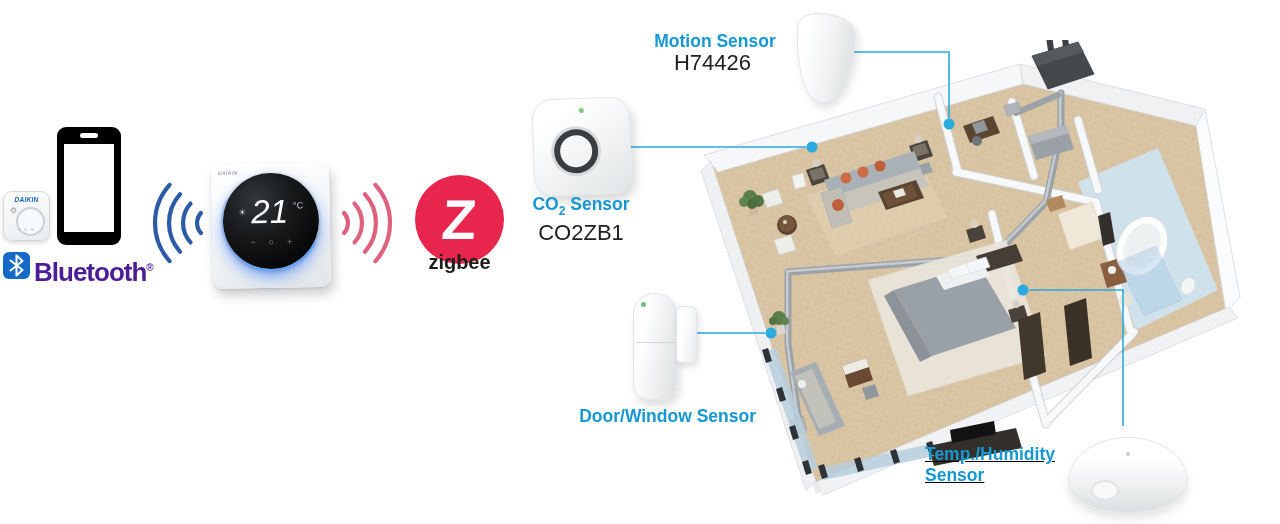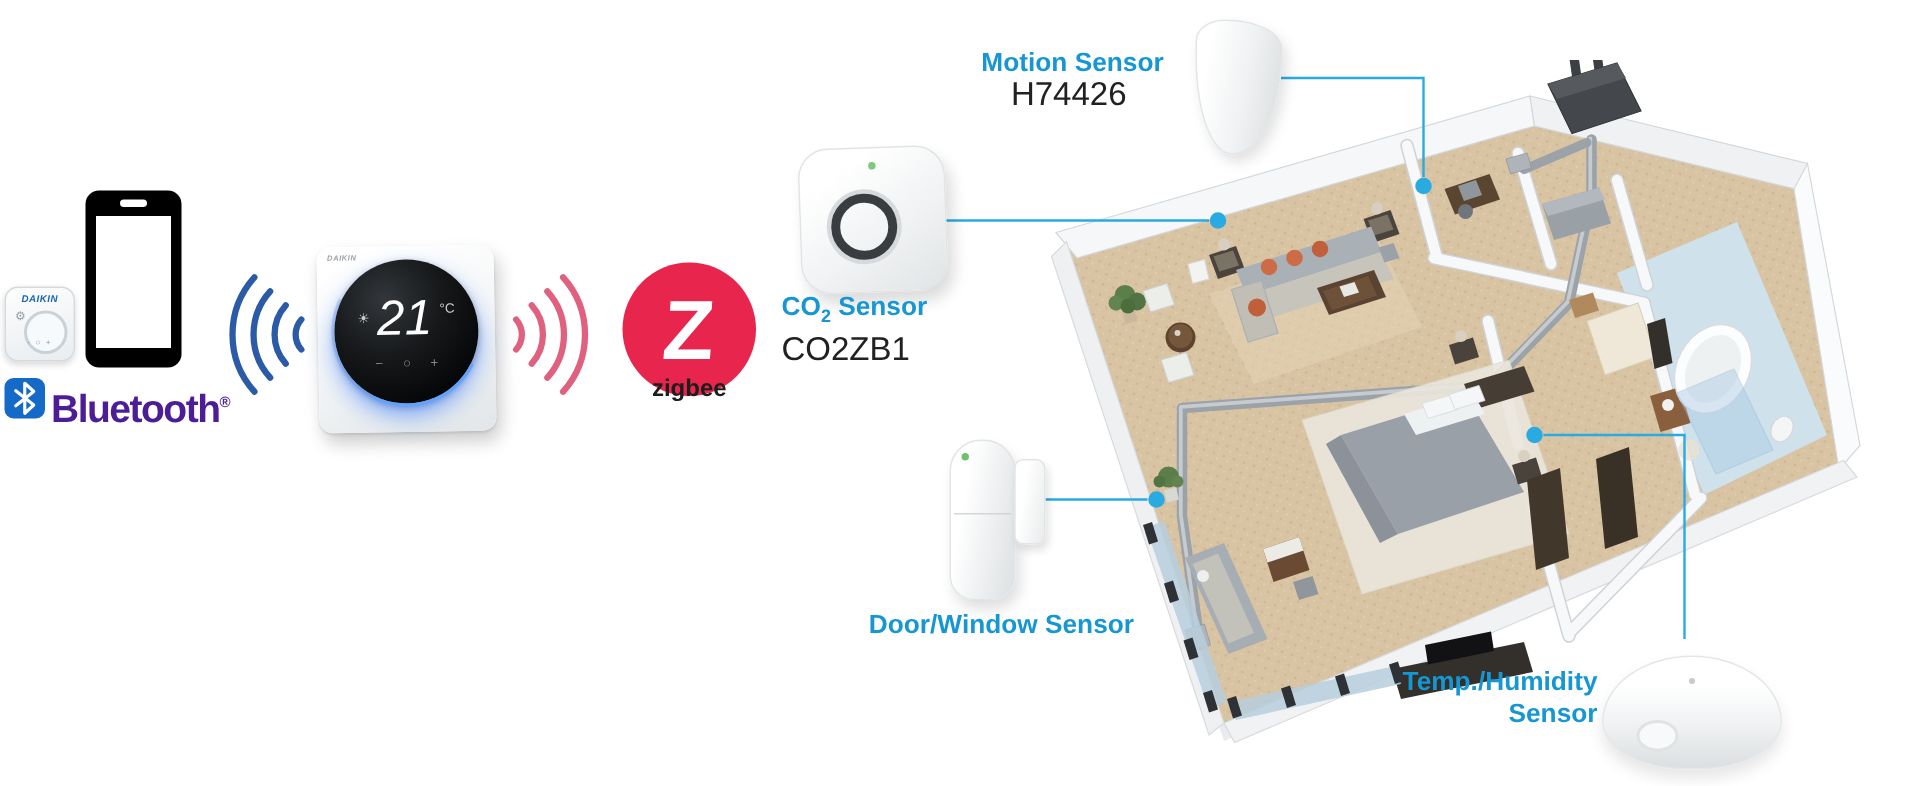--- a/index.html
+++ b/index.html
@@ -47,32 +47,32 @@
   .thermo .row{display:flex;align-items:center;gap:5px;}
   .thermo .sun{font-size:9px;color:#c9ced2;}
   .thermo .temp{font-size:33px;color:#fff;font-weight:400;line-height:1;font-style:italic;}
   .thermo .unit{font-size:9px;color:#c9ced2;align-self:flex-start;margin-top:6px;}
   .thermo .ctrls{display:flex;gap:13px;margin-top:9px;font-size:9px;color:#84898d;}
 
   
   .zgcircle{left:415px;top:175px;width:89px;height:89px;border-radius:50%;background:#e8254d;
             display:flex;align-items:center;justify-content:center;}
   .zgz{color:#fff;font-size:56px;font-weight:bold;line-height:1;transform:skewX(-4deg);}
-  .zgword{left:409px;top:251px;width:101px;text-align:center;font-size:16px;font-weight:bold;
+  .zgword{left:409px;top:251px;width:101px;text-align:center;font-size:20px;font-weight:bold;
           color:#1d1d1b;letter-spacing:0px;}
 
   
   .slabel{color:#1697d3;font-weight:bold;font-size:17.5px;line-height:21px;}
   .smodel{color:#222120;font-size:22px;line-height:21px;font-weight:normal;}
   .lbl-motion{left:640px;top:31px;width:150px;text-align:center;}
   .lbl-motion .smodel{padding-right:5px;}
-  .lbl-co2{left:521px;top:194px;width:120px;text-align:left;}
+  .lbl-co2{left:521px;top:194px;width:120px;text-align:center;}
   .lbl-co2 sub{font-size:12px;}
   .lbl-door{left:560px;top:406px;width:196px;text-align:right;}
-  .lbl-temp{left:925px;top:444px;width:140px;text-align:right;}
+  .lbl-temp{left:925px;top:444px;width:140px;text-decoration:underline;}
 
   
   .dev-motion{left:797px;top:13px;width:56px;height:88px;
       background:linear-gradient(100deg,#ffffff 15%,#f0f2f3 55%,#d9dcde 100%);
       border:1px solid #e2e5e7;border-radius:34% 66% 58% 42% / 16% 22% 80% 72%;
       box-shadow:3px 5px 9px rgba(0,0,0,.12);}
   .dev-co2{left:533px;top:98px;width:96px;height:95px;border-radius:20px;
       background:linear-gradient(145deg,#ffffff 20%,#f0f2f3 60%,#e1e4e6 100%);
       border:1px solid #e1e4e6;box-shadow:4px 7px 10px rgba(0,0,0,.14);transform:rotate(-2deg);}
   .dev-co2 .ring{position:absolute;left:20px;top:30px;width:32px;height:32px;border-radius:50%;

